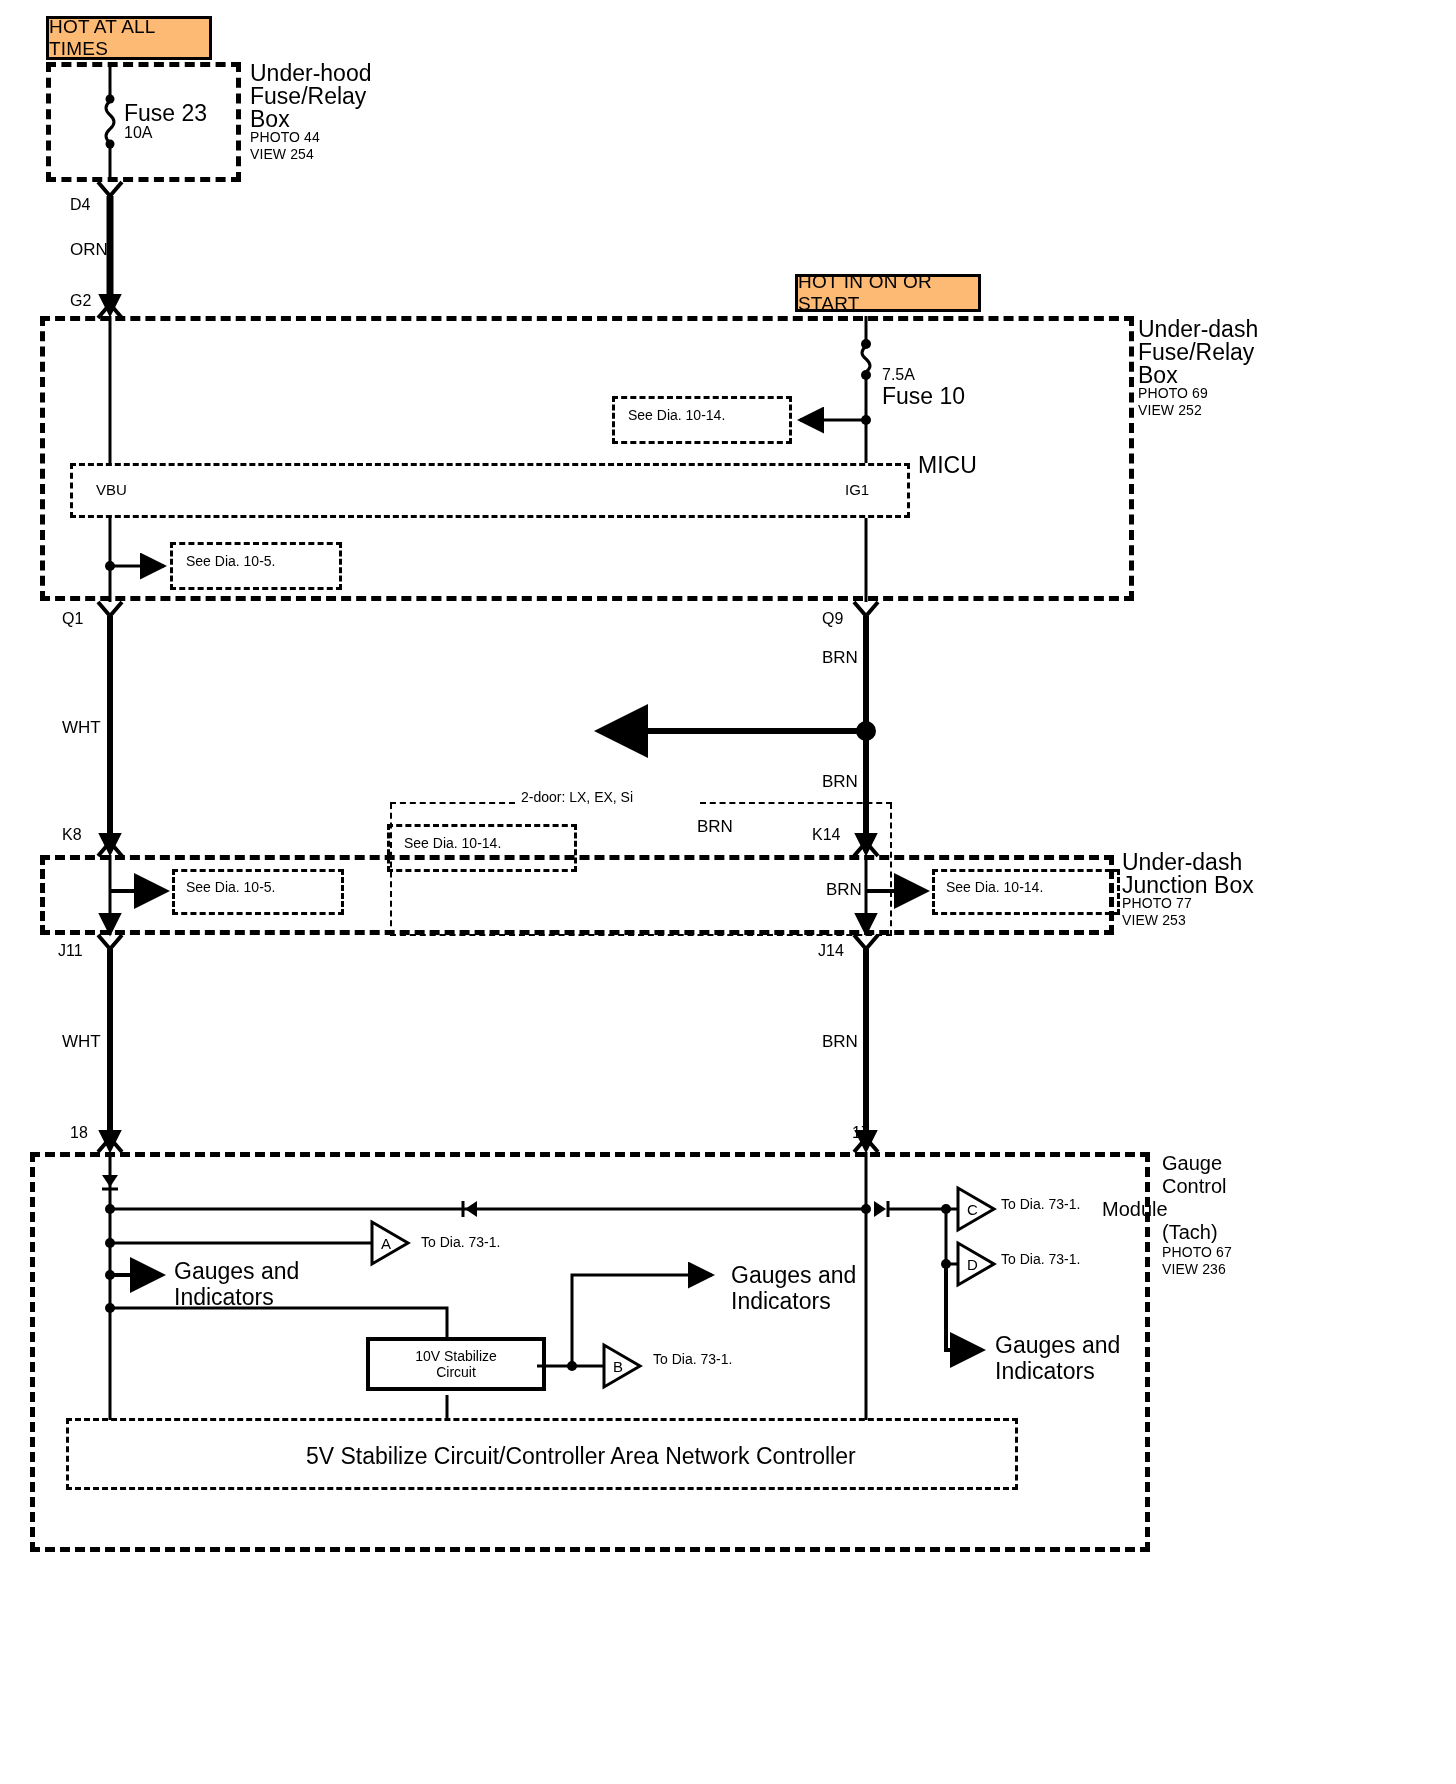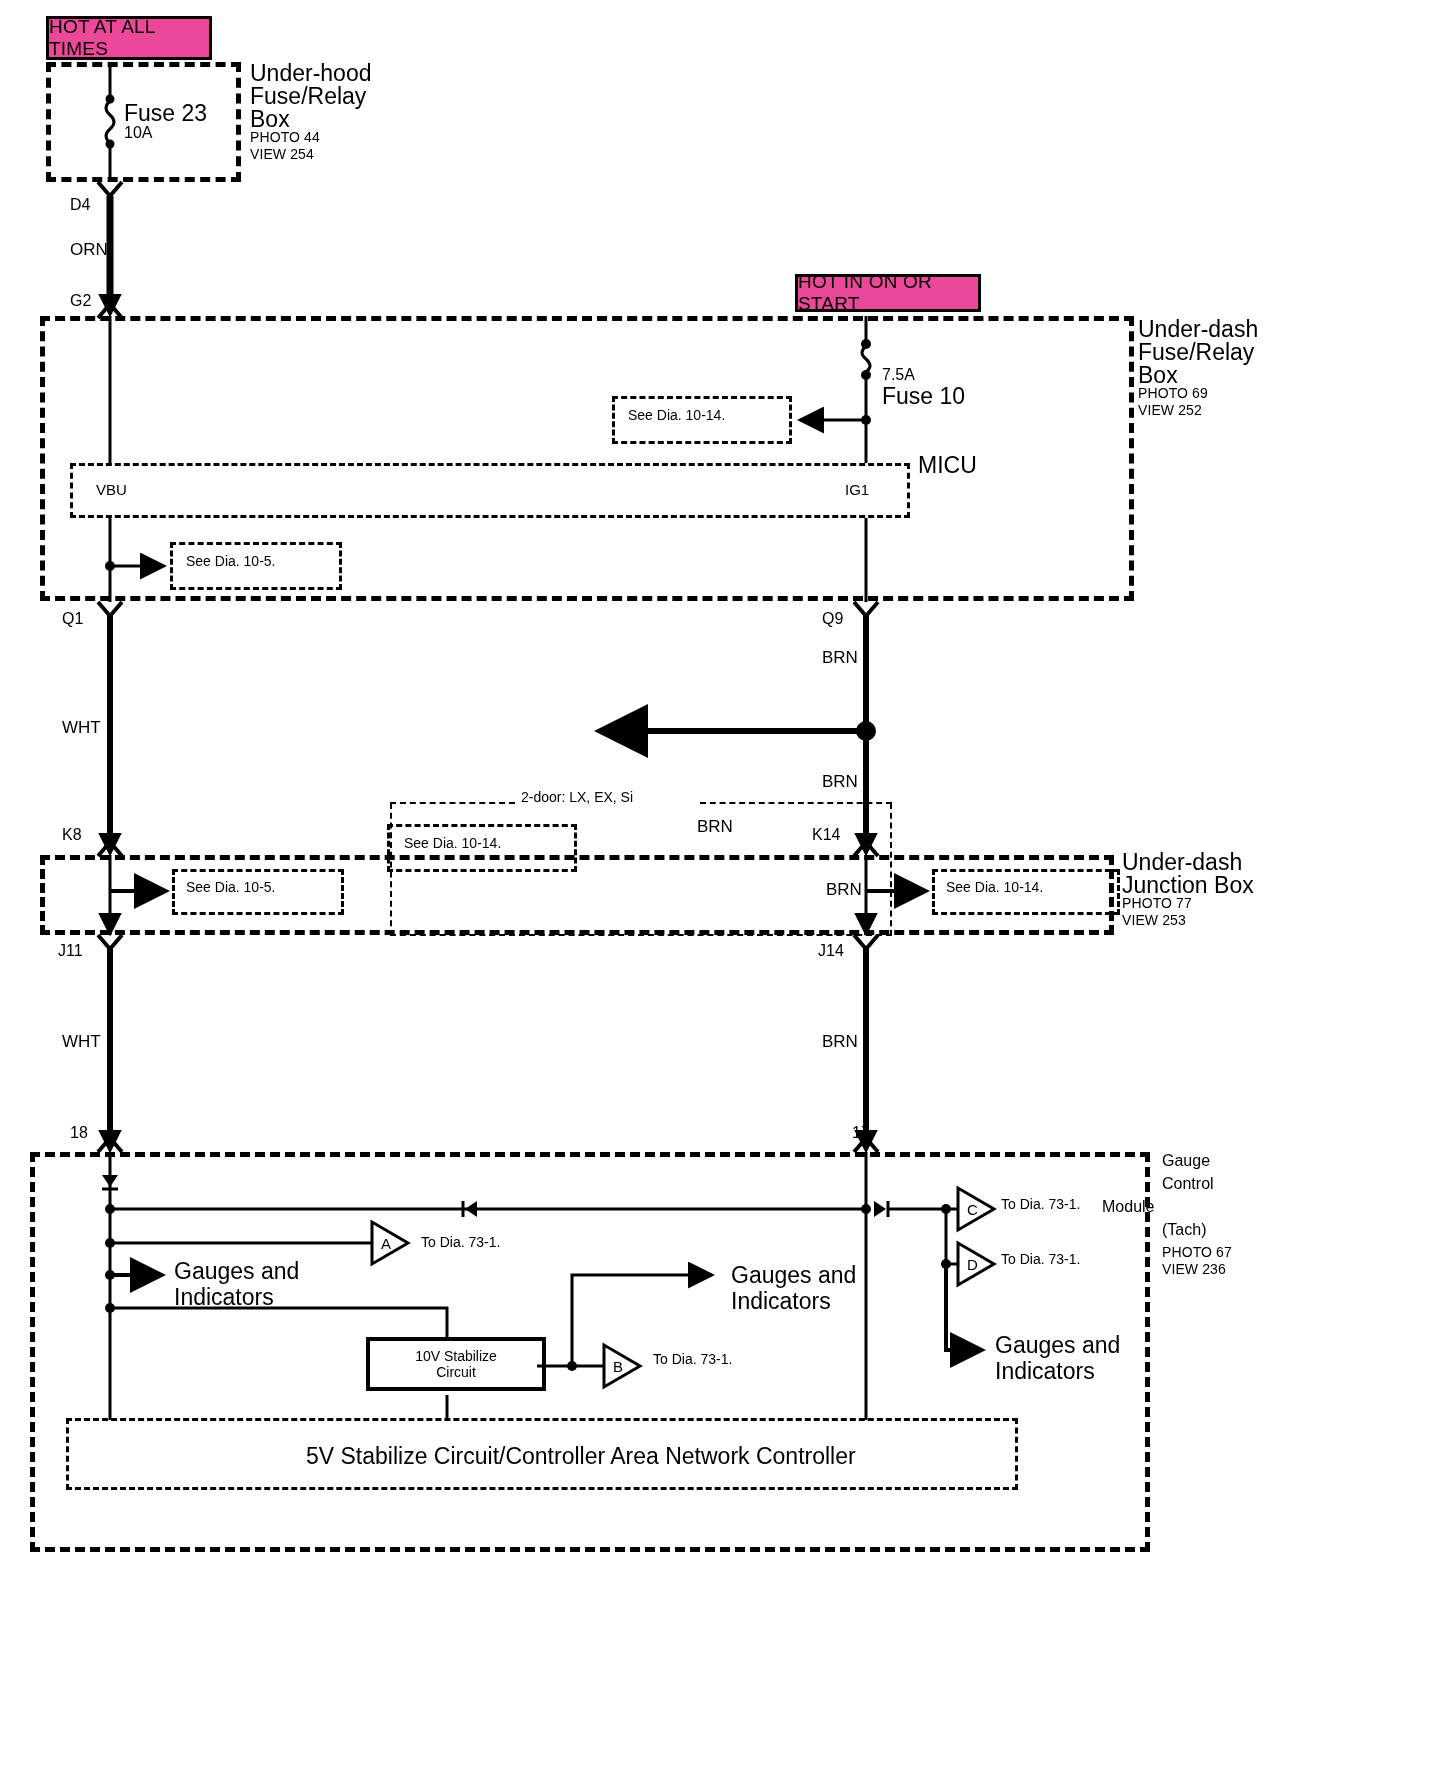--- a/index.html
+++ b/index.html
@@ -5,30 +5,30 @@
   html,body{margin:0;padding:0;background:#fff;}
   body{font-family:"Liberation Sans", sans-serif;color:#000;}
   #sheet{position:relative;width:1456px;height:1784px;background:#fff;overflow:hidden;}
 
   .abs{position:absolute;}
 
   
   .txt{position:absolute;white-space:pre;line-height:1.14;color:#000;font-family:"Liberation Sans",sans-serif;}
   .t-hdr{font-size:19px;letter-spacing:.2px;}
   .t-big{font-size:23px;}
-  .t-med{font-size:16px;}
+  .t-med{font-size:20px;}
   .t-sm{font-size:16px;}
   .t-xs{font-size:14px;letter-spacing:.1px;}
   .t-pin{font-size:16px;}
   .t-wire{font-size:17px;}
   .t-ref{font-size:14px;}
   .t-micu{font-size:15px;}
 
   
-  .hotbox{position:absolute;border:3px solid #000;background:#ec4899;
+  .hotbox{position:absolute;border:3px solid #000;background:#fdba74;
           display:flex;align-items:center;justify-content:center;}
 
   
   .dashbox{position:absolute;box-sizing:border-box;background:transparent;}
   .dash-heavy{border:5px dashed #000;}
   .dash-med{border:3px dashed #000;}
   .dash-light{border:2px dashed #000;}
 
   
   .solidbox{position:absolute;box-sizing:border-box;border:4px solid #000;background:#fff;

